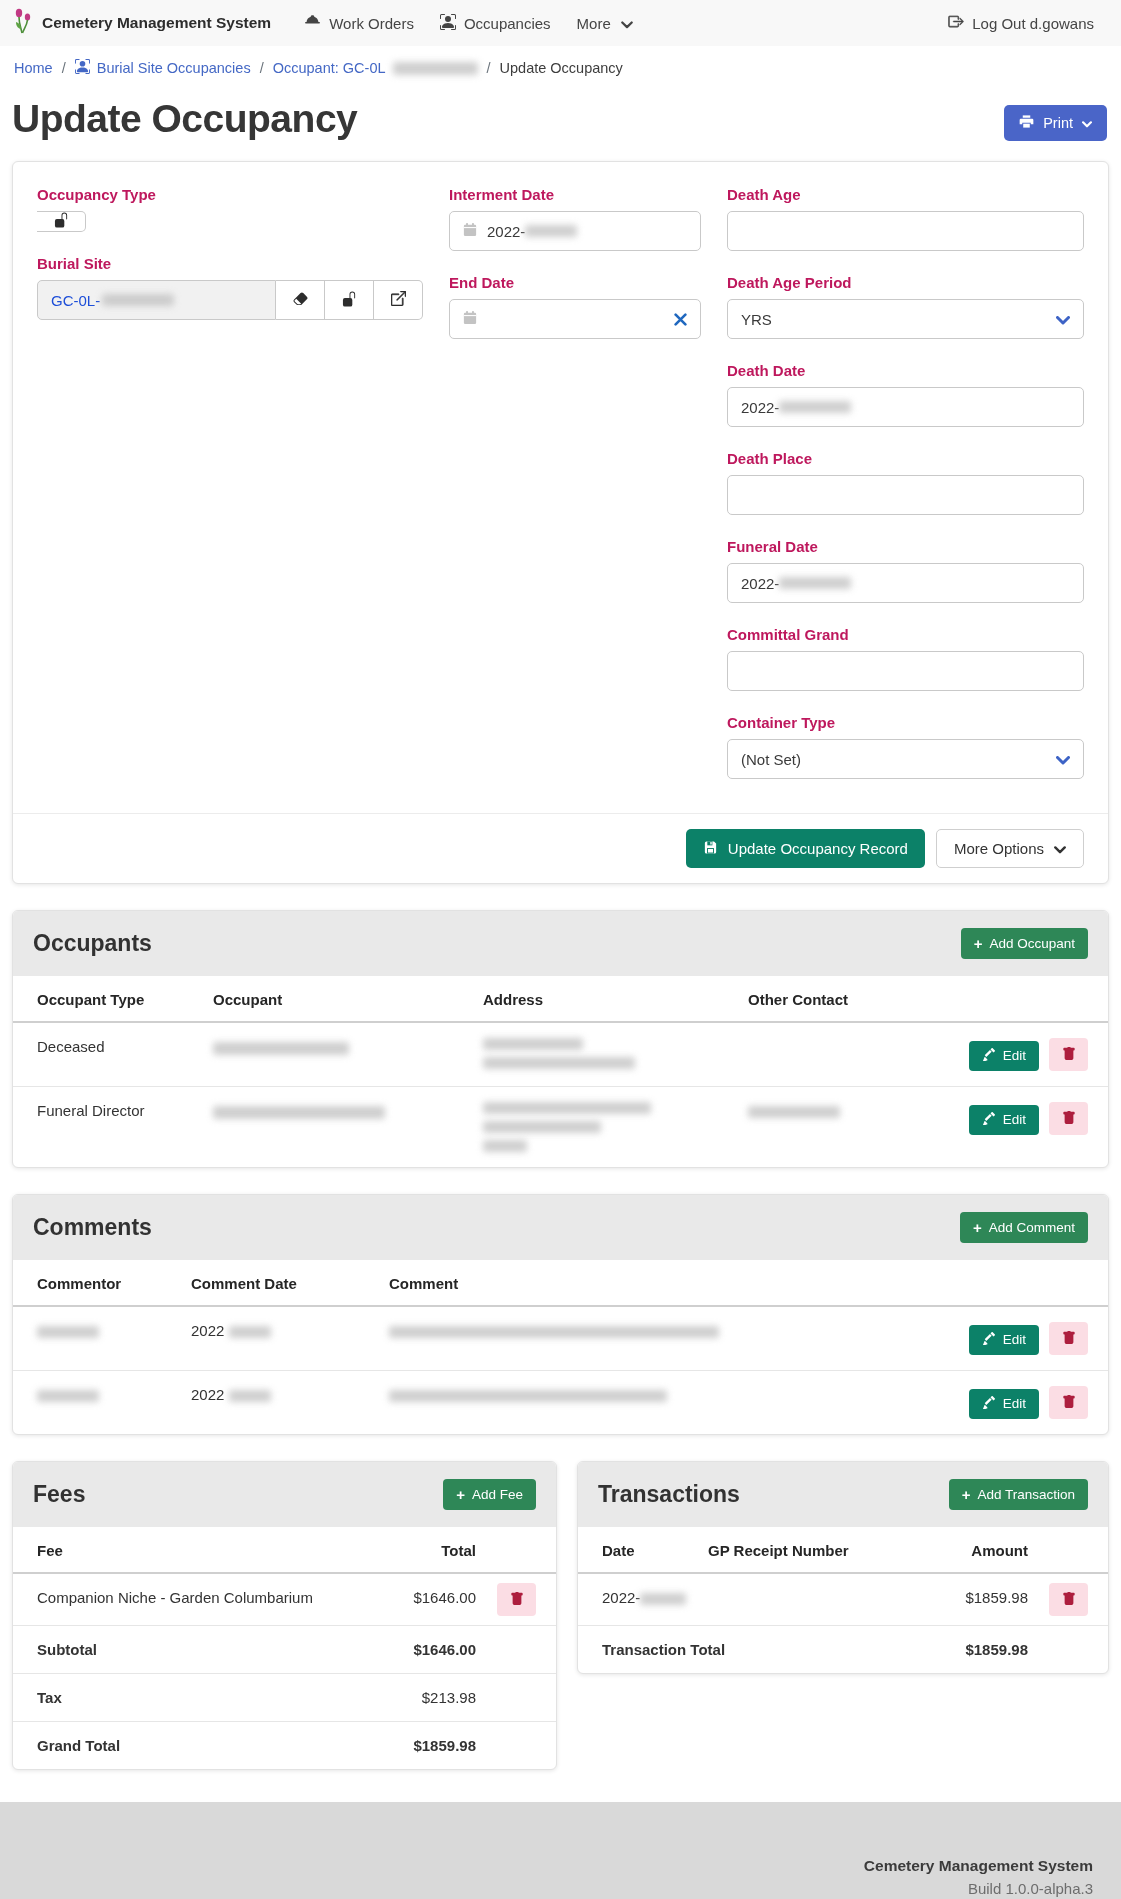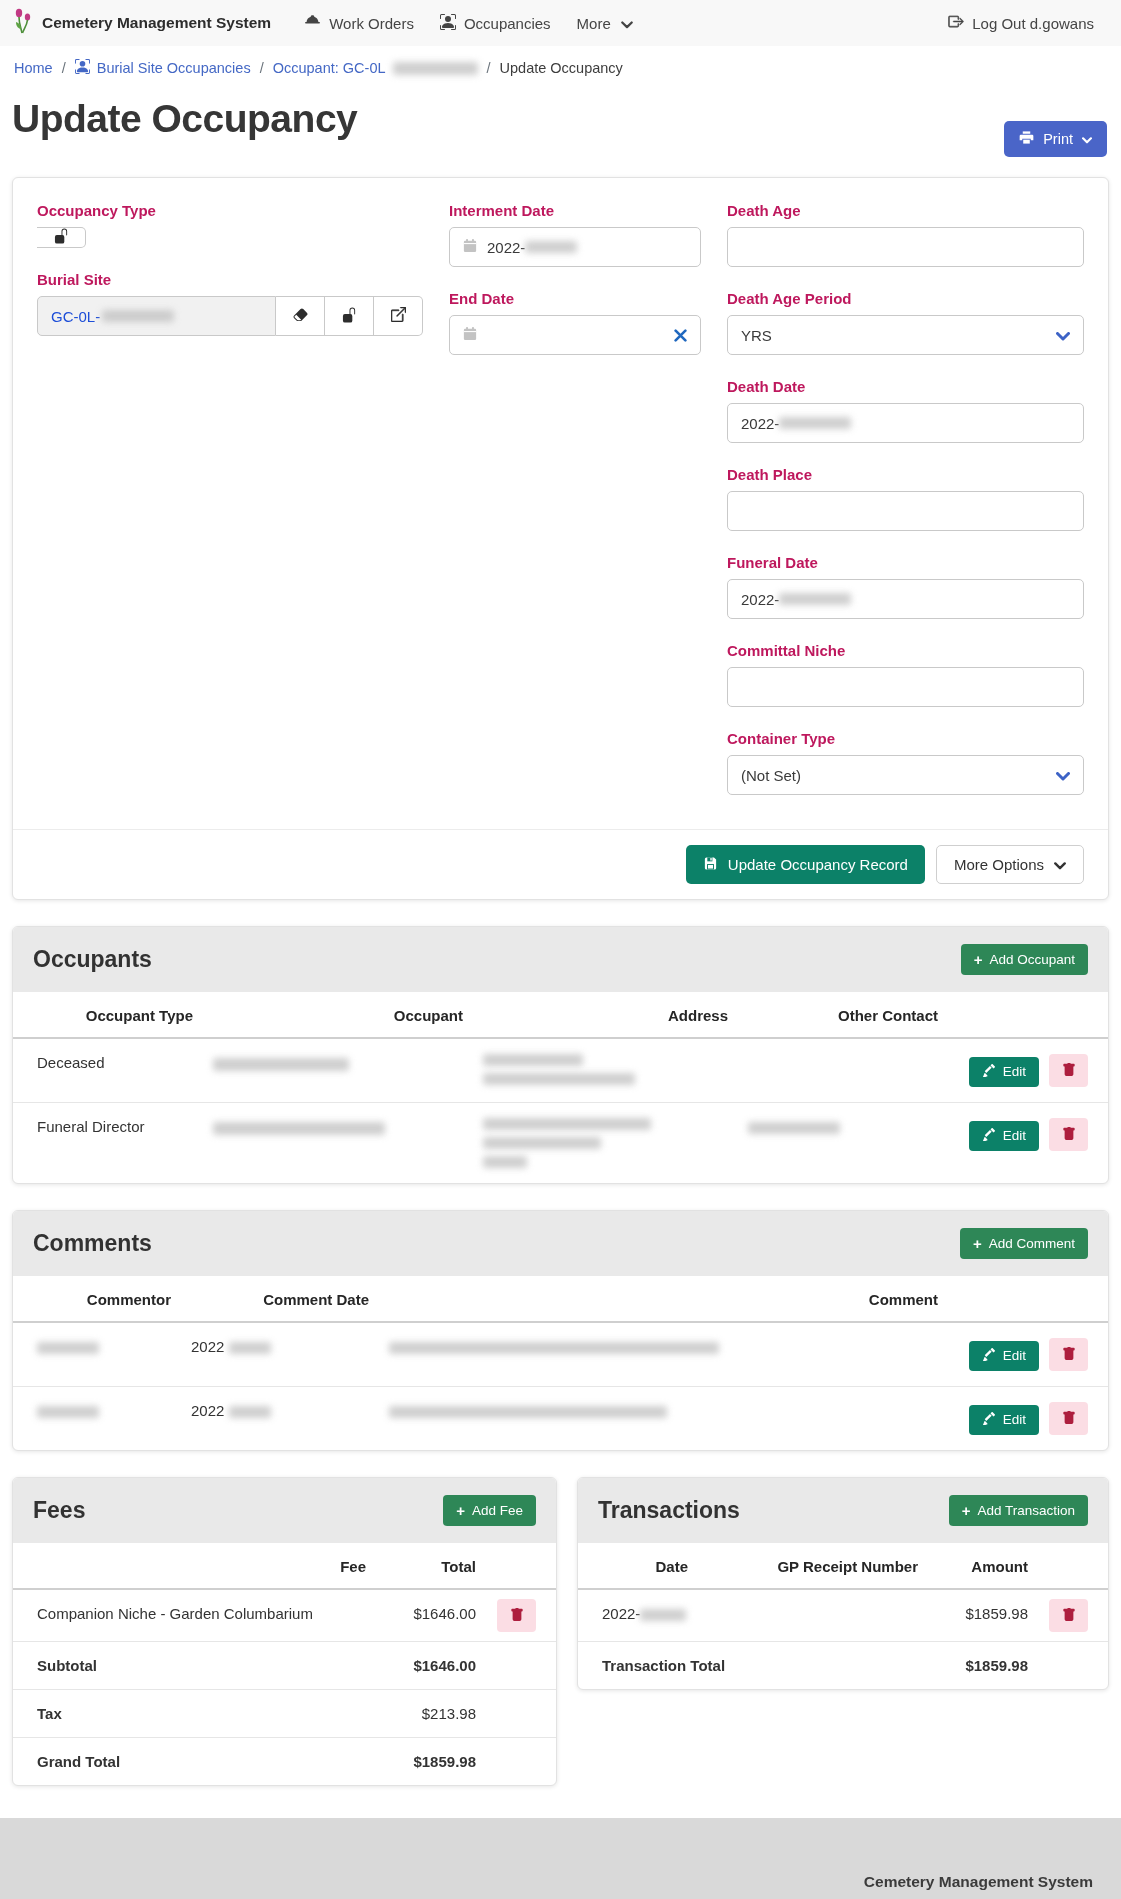--- a/index.html
+++ b/index.html
@@ -20,21 +20,21 @@
   .caret { margin-left:2px; }
   
   .breadcrumb { display:flex; align-items:center; gap:9px; padding:13px 14px 10px; font-size:14.5px; }
   .bc-link { color:#4468c5; text-decoration:none; display:flex; align-items:center; gap:7px; cursor:pointer; }
   .bc-sep { color:#6c757d; }
   .bc-current { color:#3d3d3d; }
   
   .page-head { display:flex; justify-content:space-between; align-items:flex-start; padding:10px 14px 20px 12px; }
   .page-title { font-size:39px; font-weight:700; letter-spacing:-0.5px; color:#363636; }
   .btn { border:none; border-radius:5px; cursor:pointer; font-family:inherit; display:inline-flex; align-items:center; justify-content:center; }
-  .btn-print { background:#4a65c8; color:#fff; font-size:14.5px; padding:9px 15px; gap:9px; margin-top:24px; }
+  .btn-print { background:#4a65c8; color:#fff; font-size:14.5px; padding:9px 15px; gap:9px; margin-top:8px; }
   
   .card { margin:0 12px 26px; background:#fff; border:1px solid #e2e2e2; border-radius:6px;
           box-shadow:0 1px 4px rgba(0,0,0,.10); overflow:hidden; }
   .section-header { background:#e9e9e9; padding:17px 20px; display:flex; justify-content:space-between; align-items:center; }
   .section-title { font-size:23px; font-weight:700; color:#323232; }
   .btn-add { background:#2e8757; color:#fff; font-size:13.5px; padding:8px 13px; gap:7px; border-radius:4px; }
   .btn-add .plus { font-size:15px; font-weight:bold; line-height:1; }
   
   .form-body { padding:24px 24px 0; display:flex; gap:26px; }
   .fcol-1 { width:386px; } .fcol-2 { width:252px; } .fcol-3 { flex:1; }
@@ -51,21 +51,21 @@
   .icon-btn { width:49px; border:1px solid #c9c9c9; border-left:none; background:#fff; cursor:pointer;
               display:flex; align-items:center; justify-content:center; color:#2d2d2d; }
   .icon-btn:last-child { border-radius:0 5px 5px 0; }
   .cal-icon { color:#c3c3c3; margin-right:10px; }
   .clear-x { margin-left:auto; color:#2068bf; cursor:pointer; display:flex; }
   .form-footer { border-top:1px solid #ececec; margin-top:8px; padding:15px 24px; display:flex; justify-content:flex-end; gap:11px; }
   .btn-teal { background:#0c8168; color:#fff; font-size:15px; padding:10px 17px; gap:10px; }
   .btn-outline { background:#fff; border:1px solid #cfcfcf; color:#333; font-size:15px; padding:10px 17px; gap:10px; }
   
   table { width:100%; border-collapse:collapse; }
-  th { text-align:right; font-size:15px; color:#262626; padding:15px 10px 13px; border-bottom:2px solid #cfcfcf; }
+  th { text-align:left; font-size:15px; color:#262626; padding:15px 10px 13px; border-bottom:2px solid #cfcfcf; }
   td { padding:15px 10px; border-bottom:1px solid #e6e6e6; font-size:15px; vertical-align:top; }
   tr:last-child td { border-bottom:none; }
   .pad-l { padding-left:24px; }
   .actions-cell { text-align:right; padding-right:20px; white-space:nowrap; }
   .btn-edit { background:#0c8168; color:#fff; font-size:13.5px; padding:7px 13px; gap:8px; border-radius:4px; }
   .btn-del { background:#fbdde4; width:39px; height:33px; border-radius:4px; color:#ad1e3e; margin-left:10px; }
   .bold-cell { font-weight:700; }
   .num-right { text-align:right; }
   
   .rd { display:inline-block; height:13px; border-radius:3px; background:#c2c2c2;
@@ -300,21 +300,21 @@
         </div>
       </div>
       <div class="field">
         <span class="field-label">Funeral Date</span>
         <div class="control">
           <span>2022-</span>
           <span class="rd rd-sm" style="width:72px;"></span>
         </div>
       </div>
       <div class="field">
-        <span class="field-label">Committal Niche</span>
+        <span class="field-label">Committal Grand</span>
         <div class="control">
           <span></span>
         </div>
       </div>
       <div class="field" style="margin-bottom:26px;">
         <span class="field-label">Container Type</span>
         <div class="control select">
           <span>(Not Set)</span>
           <span class="chev">
             <svg width="14" height="9" viewBox="0 0 14 9">

